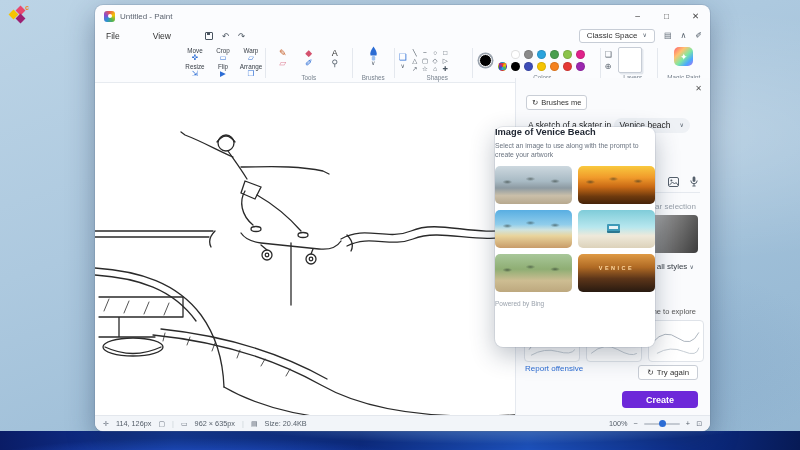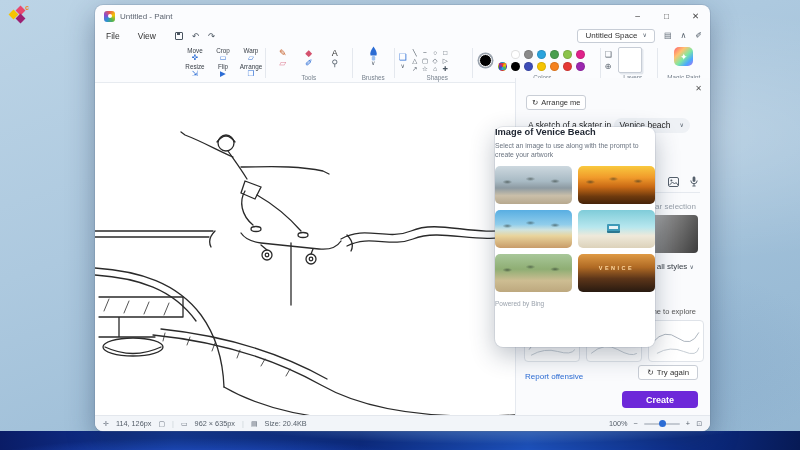--- a/index.html
+++ b/index.html
@@ -39,21 +39,21 @@
   .paint-ico { width:11px; height:11px; border-radius:3px;
     background:conic-gradient(#e85a4f,#f6c400,#55b54d,#2b8fd6,#8a4bd1,#e85a4f); position:relative; }
   .paint-ico::after { content:""; position:absolute; left:3.5px; top:3.5px; width:4px; height:4px;
     border-radius:50%; background:#fff; }
   .win-title { font-size:8px; color:#5c6470; }
   .win-controls { margin-left:auto; display:flex; }
   .win-btn { width:29px; height:22px; display:flex; align-items:center; justify-content:center;
     font-size:8.5px; color:#444; }
 
   .menubar { position:absolute; left:0; top:22px; right:0; height:17px; display:flex; align-items:center;
-    padding:0 8px; gap:12px; font-size:8.5px; color:#333;text-align:center; }
+    padding:0 8px; gap:27px; font-size:8.5px; color:#333;text-align:center; }
   .menu-item { padding:1px 3px; }
   .qa-icons { display:flex; gap:9px; align-items:center; margin-left:4px; color:#4a5560; font-size:8.5px; }
   .save-ico { width:8px; height:8px; border:1px solid #4a5560; border-radius:1px; position:relative; }
   .save-ico::after { content:""; position:absolute; left:1.5px; top:-0.5px; width:3px; height:2.5px; background:#4a5560; }
   .menubar-right { margin-left:auto; display:flex; align-items:center; gap:9px; }
   .style-select { display:flex; align-items:center; gap:5px; border:1px solid #c7cdd6; border-radius:3px;
     background:#fff; padding:1.5px 7px; font-size:8px; color:#333; }
   .mb-ico { color:#55606c; font-size:8px; }
 
   .ribbon { position:absolute; left:0; top:39px; right:0; height:39px; background:#fbfcfe;
@@ -117,21 +117,21 @@
   .p-divider { position:absolute; left:10px; right:10px; top:114px; height:1px; background:#e5e9ef; }
   .clear-sel { position:absolute; right:14px; top:124px; font-size:8px; color:#98a0aa; }
   .style-card { position:absolute; right:12px; top:137px; width:86px; height:38px; border-radius:4px; overflow:hidden;
     background:linear-gradient(115deg,#f2f2f2 0%,#c9c9c9 28%,#8a8a8a 55%,#3c3c3c 100%); }
   .style-card .sc-label { position:absolute; left:3px; bottom:3px; background:rgba(15,15,15,.78); color:#fff;
     font-size:6.3px; padding:1px 4px; border-radius:2px; }
   .view-all { position:absolute; right:16px; top:184px; font-size:8px; color:#3a4048; }
   .explore-hint { position:absolute; right:14px; top:229px; font-size:7.5px; color:#555; }
   .thumbs { position:absolute; left:8px; top:242px; right:10px; display:flex; gap:6px; }
   .rthumb { width:56px; height:42px; background:#fff; border:1px solid #dfe3e9; border-radius:4px; }
-  .report { position:absolute; left:9px; top:294px; font-size:8px; color:#2b6cd4; }
+  .report { position:absolute; left:9px; top:286px; font-size:8px; color:#2b6cd4; }
   .try-again { position:absolute; right:12px; top:287px; display:flex; align-items:center; gap:3px;
     border:1px solid #c9ced6; background:#fff; border-radius:3px; padding:2px 8px; font-size:7.8px; color:#333; }
   .create-btn { position:absolute; right:12px; top:313px; width:76px; height:17px; border-radius:4px;
     display:flex; align-items:center; justify-content:center; font-size:9px; font-weight:bold; color:#fff; }
 
   
   .popup { position:absolute; left:400px; top:122px; width:160px; height:220px; background:#fff;
     border-radius:8px; box-shadow:0 8px 24px rgba(30,45,70,.3), 0 0 0 1px rgba(150,160,175,.18);
     z-index:10; }
   .pop-title { font-size:9.3px; font-weight:bold; color:#1d2430; }
@@ -193,21 +193,21 @@
   <div class="menubar">
     <span class="menu-item">File</span>
     <span class="menu-item">View</span>
     <span class="qa-icons">
       <span class="save-ico"></span>
       <span>↶</span>
       <span>↷</span>
     </span>
     <span class="menubar-right">
       <span class="style-select">
-        <span>Untitled Space</span>
+        <span>Classic Space</span>
         <span class="chev">∨</span>
       </span>
       <span class="mb-ico">▤</span>
       <span class="mb-ico">∧</span>
       <span class="mb-ico">✐</span>
     </span>
   </div>
 
   <div class="ribbon">
     <div class="arrange-grid">
@@ -359,21 +359,21 @@
       <path d="M70 250 l -2 8 M 95 254 l -3 8 M 120 260 l -3 8 M 145 267 l -3 8 M 170 276 l -4 7 M 195 286 l -4 7" stroke-width="0.8"></path>
       <path d="M129 304 C 160 322, 200 332, 240 336"></path>
     </svg>
   </div>
 
   <div class="panel">
     <span class="panel-close">✕</span>
     <div class="p-head">
       <span class="surprise">
         <span>↻</span>
-        <span>Arrange me</span>
+        <span>Brushes me</span>
       </span>
     </div>
     <div class="p-prompt">
       <span>A sketch of a skater in</span>
       <span class="pill">
         <span>Venice beach</span>
         <span class="chev">∨</span>
       </span>
       <span>during the</span>
     </div>

